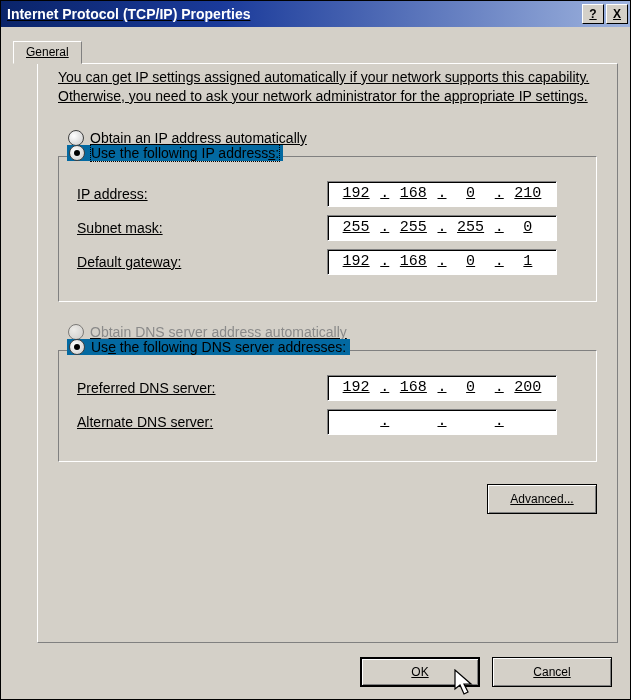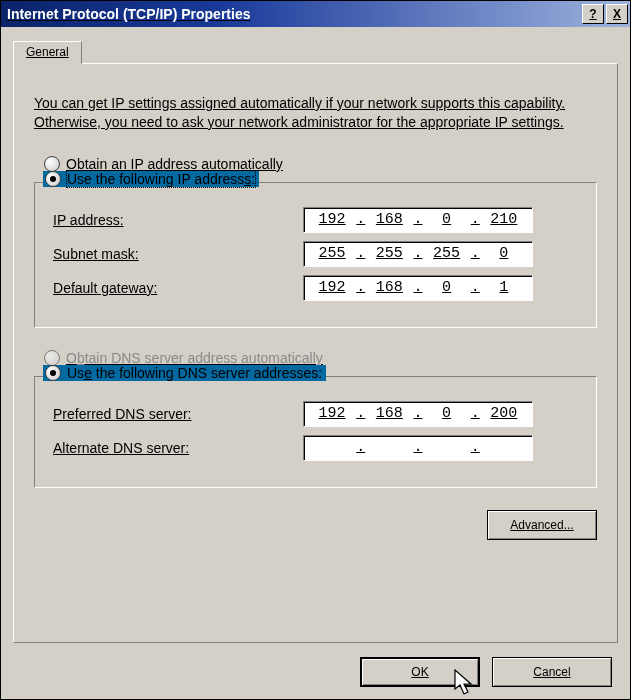--- a/index.html
+++ b/index.html
@@ -78,25 +78,26 @@
     padding: 3px 12px 4px 12px;
     margin-bottom: -1px;
     font-size: 12px;
   }
   .tabpanel {
     flex: 1 1 auto;
     border: 1px solid #808080;
     border-top-color: #fff;
     border-left-color: #fff;
     background: #d4d0c8;
-    padding: 30px 20px 20px 20px;
+    padding: 4px 20px 20px 20px;
     box-sizing: border-box;
     display: flex;
     flex-direction: column;
     overflow: hidden;
+    margin-left: 24px;
   }
   .intro {
     font-size: 14px;
     line-height: 1.35;
     color: #000;
     margin-bottom: 20px;
   }
   
   .groupbox {
     border: 1px solid #808080;

